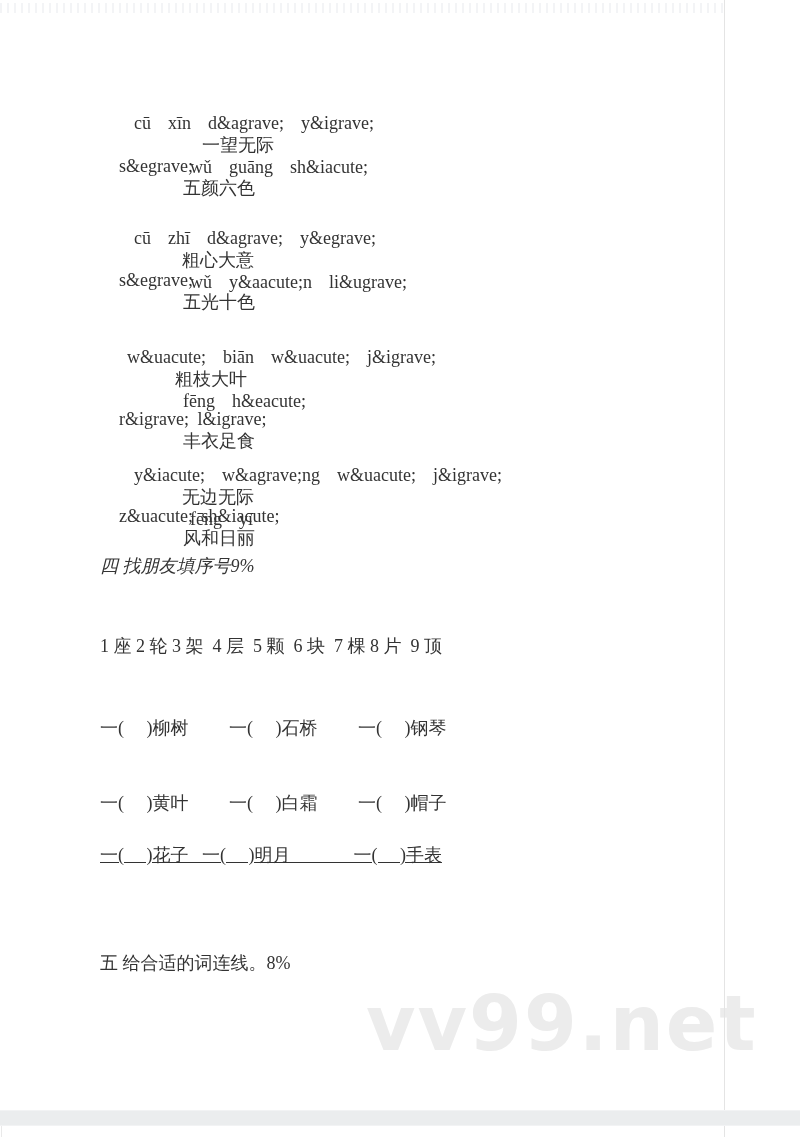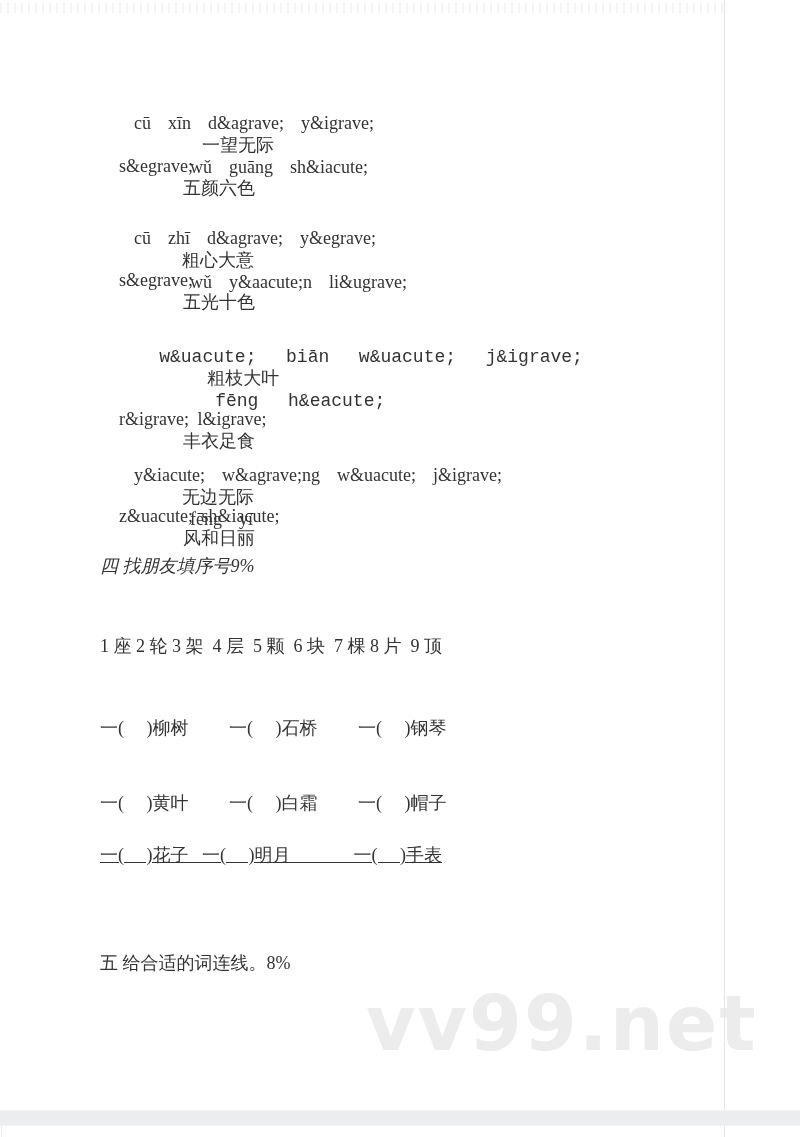--- a/index.html
+++ b/index.html
@@ -60,21 +60,21 @@
   <div class="line pin" style="left:100px;top:205px;">
     <span class="seg">cū  zhī  d&amp;agrave;  y&amp;egrave;</span>
     <span class="seg g48">粗心大意</span>
     <span class="seg g56">wǔ  y&amp;aacute;n  li&amp;ugrave;</span>
   </div>
   <div class="line pin" style="left:85px;top:247px;">
     <span class="seg">s&amp;egrave;</span>
     <span class="seg g44">五光十色</span>
   </div>
 
-  <div class="line pin" style="left:100px;top:324px;font-family:Liberation Mono, monospace;">
+  <div class="line pin" style="left:93px;top:324px;">
     <span class="seg">w&amp;uacute;  biān  w&amp;uacute;  j&amp;igrave;</span>
     <span class="seg g48">粗枝大叶</span>
     <span class="seg g56">fēng  h&amp;eacute;</span>
   </div>
   <div class="line pin" style="left:85px;top:386px;">
     <span class="seg">r&amp;igrave; l&amp;igrave;</span>
     <span class="seg g44">丰衣足食</span>
   </div>
 
   <div class="line pin" style="left:100px;top:442px;">

